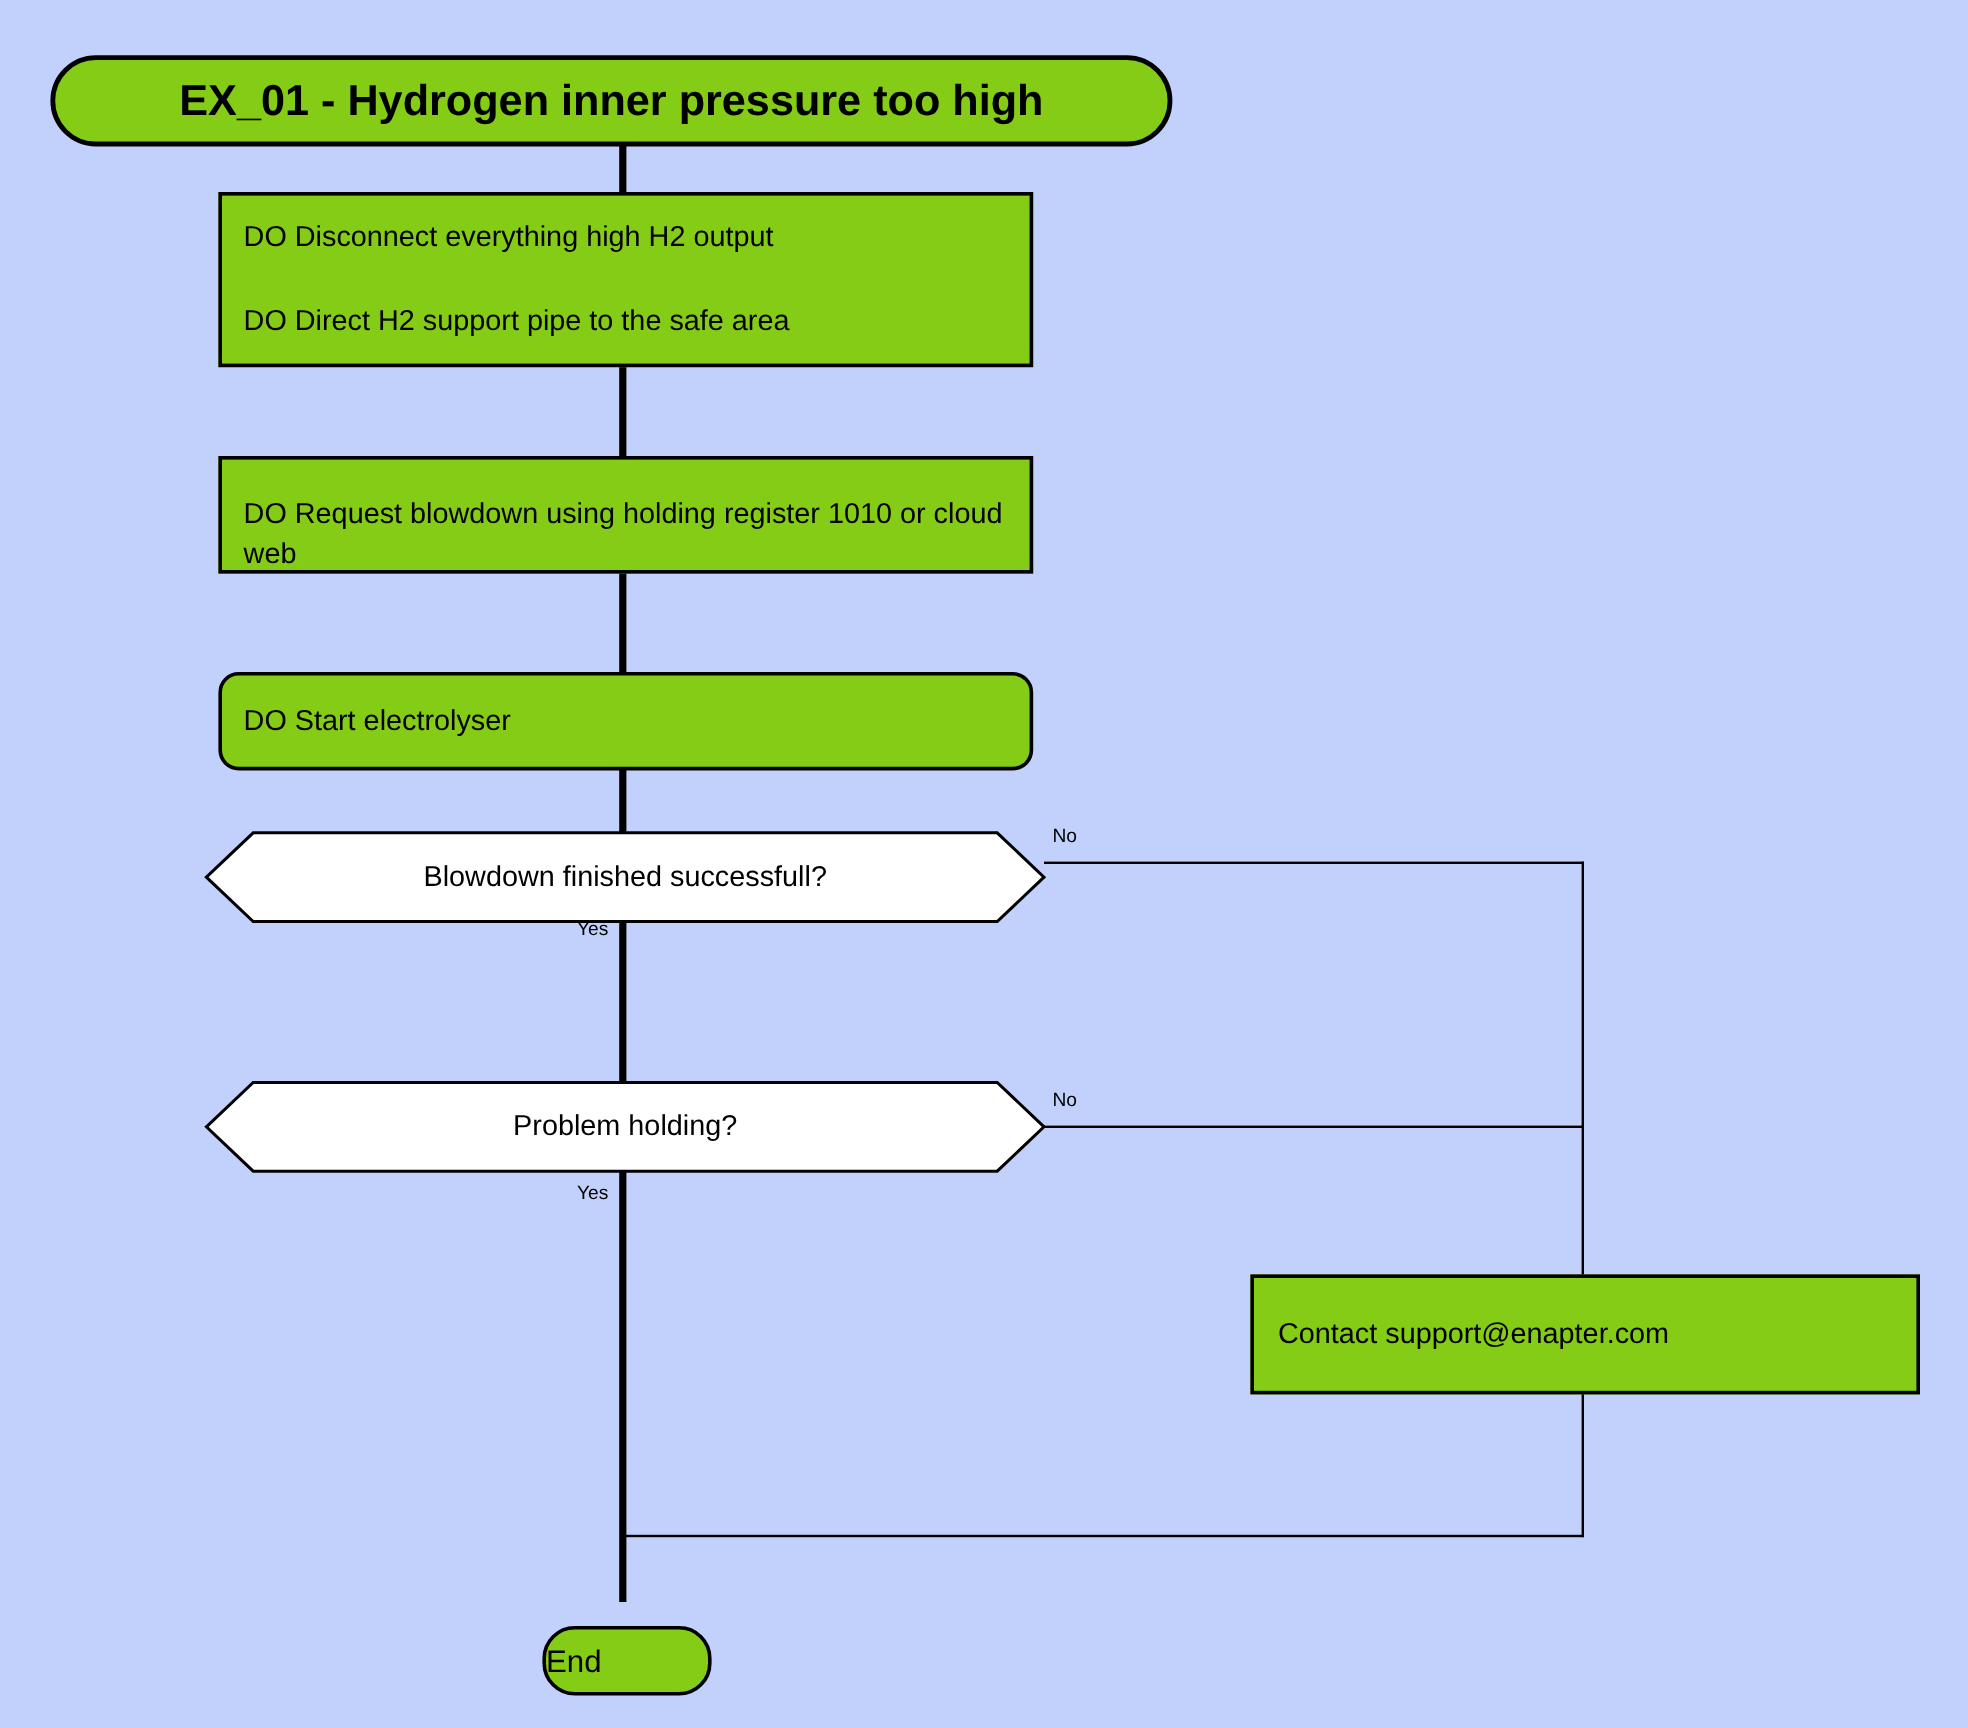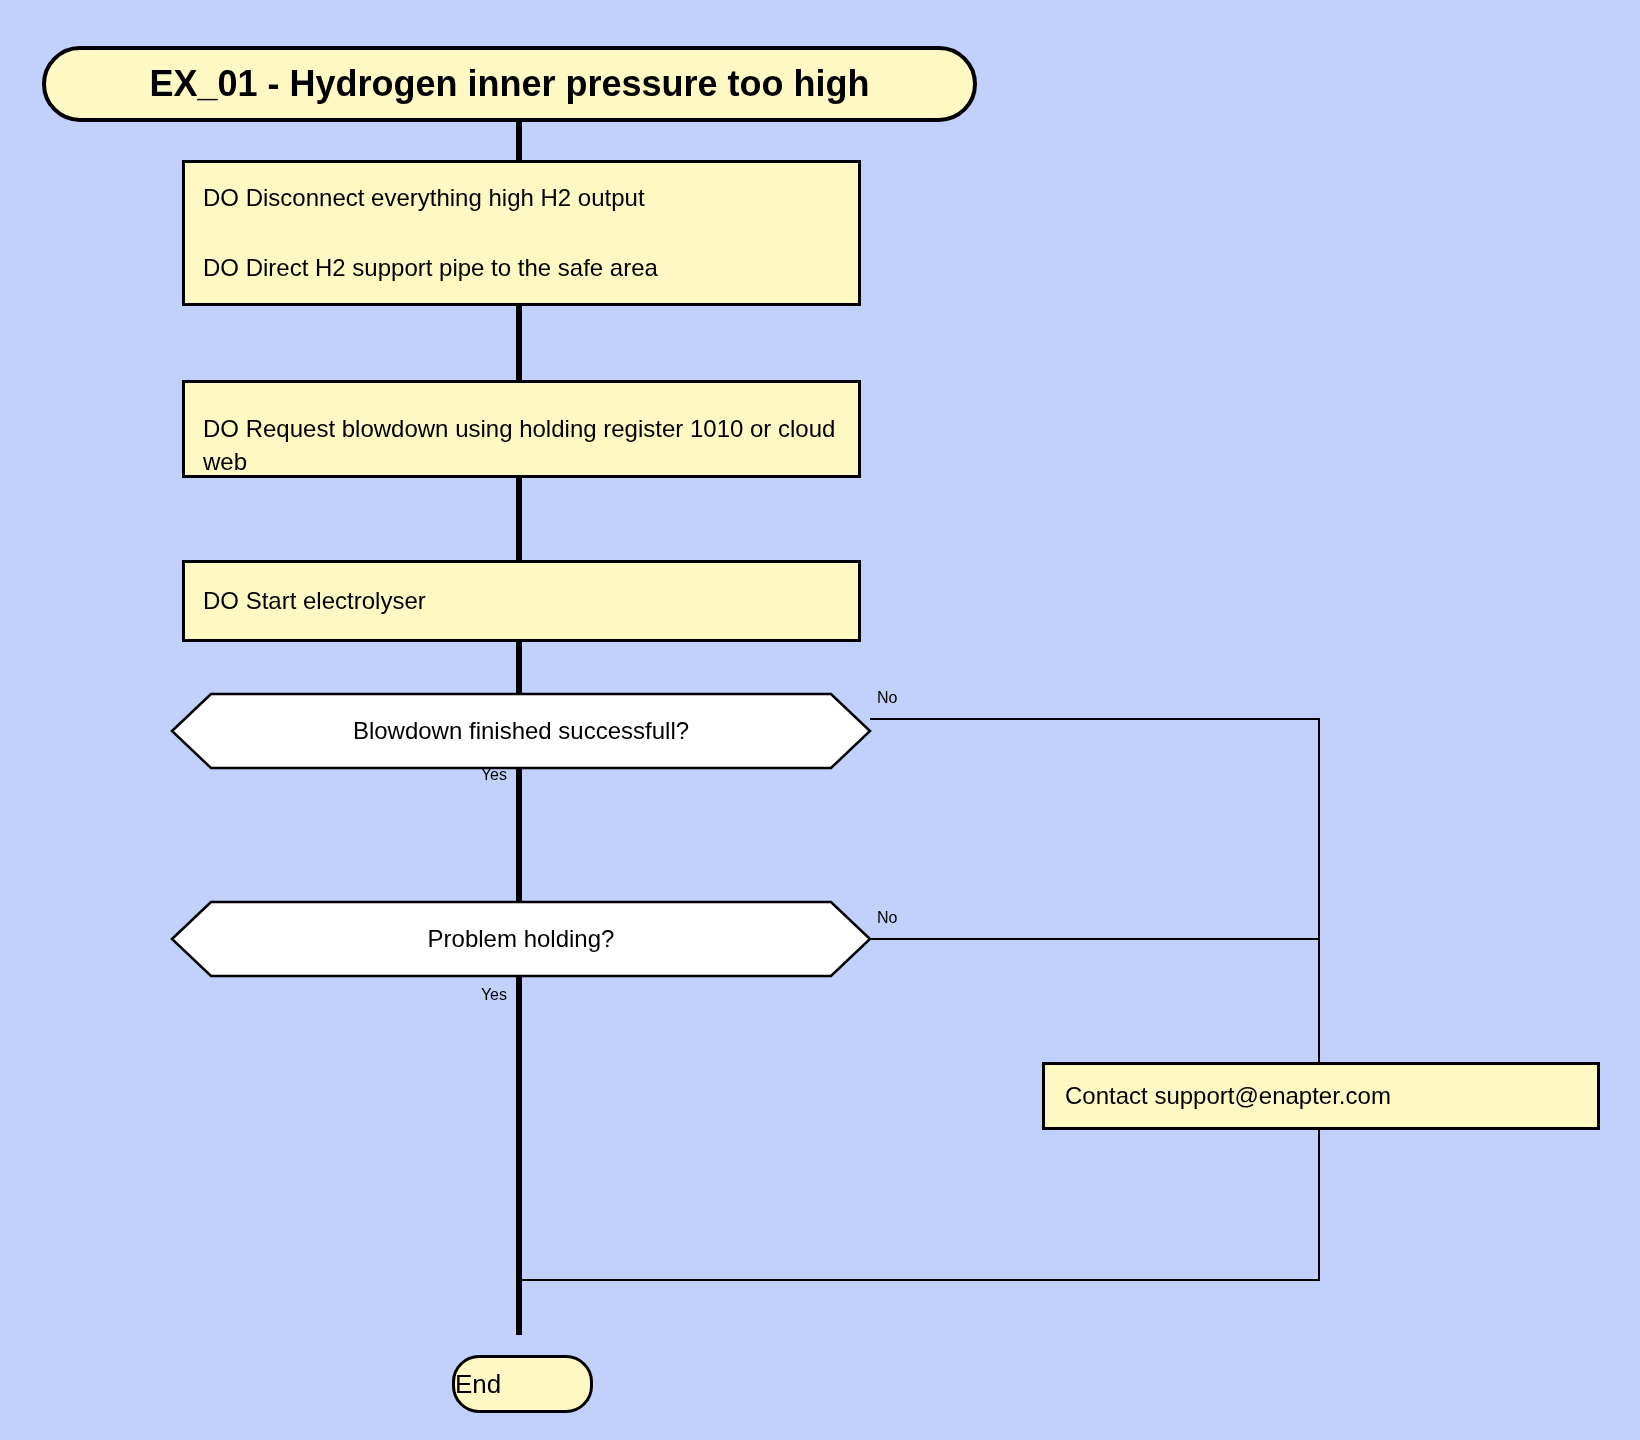--- a/index.html
+++ b/index.html
@@ -22,21 +22,21 @@
   }
   #main-line      { left: 516px; top: 119px;  width: 6px;   height: 1216px; }
   #no1-h          { left: 870px; top: 718px;  width: 450px; height: 2px; }
   #no-rail-v      { left: 1318px; top: 718px; width: 2px;   height: 563px; }
   #no2-h          { left: 870px; top: 938px;  width: 450px; height: 2px; }
   #return-h       { left: 519px; top: 1279px; width: 801px; height: 2px; }
 
   
   .node {
     position: absolute;
-    background: #fef9c3;
+    background: #84cc16;
     border: 3px solid #000000;
     box-sizing: border-box;
     font-size: 24px;
     line-height: 28px;
   }
   #title-node {
     left: 42px; top: 46px; width: 935px; height: 76px;
     border-width: 4px;
     border-radius: 40px;
     display: flex; align-items: center; justify-content: center;
@@ -47,21 +47,21 @@
     display: flex; flex-direction: column; justify-content: center;
     gap: 42px; padding-left: 18px; padding-right: 10px;
   }
   #box-blowdown-request {
     left: 182px; top: 380px; width: 679px; height: 98px;
     padding: 29px 10px 0 18px;
     line-height: 33px;
   }
   #box-start {
     left: 182px; top: 560px; width: 679px; height: 82px;
-    display: flex; align-items: center; padding-left: 18px;
+    display: flex; align-items: center; padding-left: 18px; border-radius: 17px;
   }
   .decision {
     position: absolute;
     left: 170px; width: 702px; height: 78px;
   }
   #decision-blowdown-finished { top: 692px; }
   #decision-problem-solved    { top: 900px; }
   .decision svg { position: absolute; left: 0; top: 0; display: block; }
   .decision .decision-text {
     position: absolute; left: 0; top: 0; width: 100%; height: 100%;
@@ -71,21 +71,21 @@
   .branch-label {
     position: absolute;
     font-size: 16px;
     line-height: 28px;
   }
   #label-no-1  { left: 877px; top: 684px; }
   #label-no-2  { left: 877px; top: 904px; }
   #label-yes-1 { left: 407px; top: 761px; width: 100px; text-align: right; }
   #label-yes-2 { left: 407px; top: 981px; width: 100px; text-align: right; }
   #box-contact {
-    left: 1042px; top: 1062px; width: 558px; height: 68px;
+    left: 1042px; top: 1062px; width: 558px; height: 100px;
     display: flex; align-items: center; padding-left: 20px;
   }
   #end-node {
     left: 452px; top: 1333px; width: 141px; height: 58px;
     border-radius: 27px;
     display: flex; align-items: center; justify-content: flex-start;
     font-size: 26px;
     margin-top: 22px;
   }
 </style>

